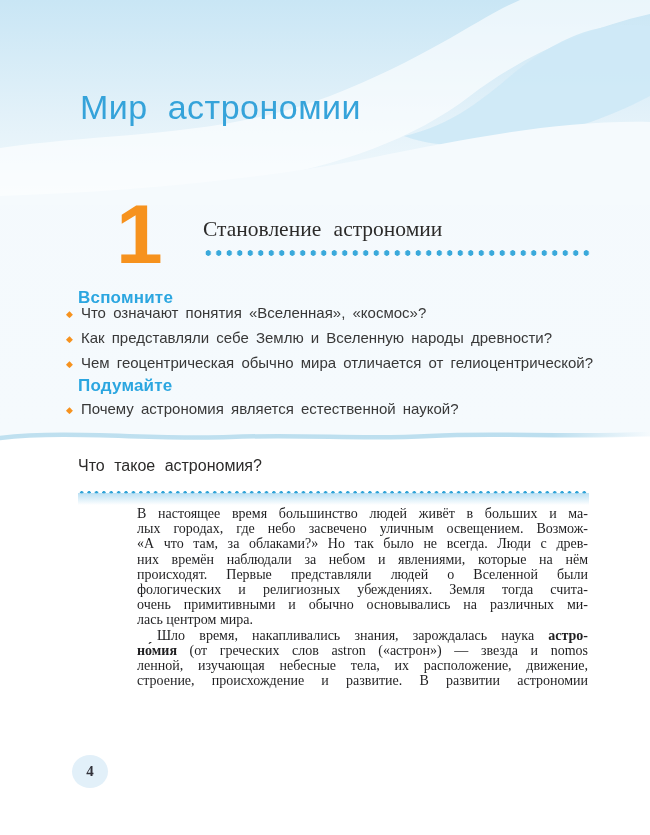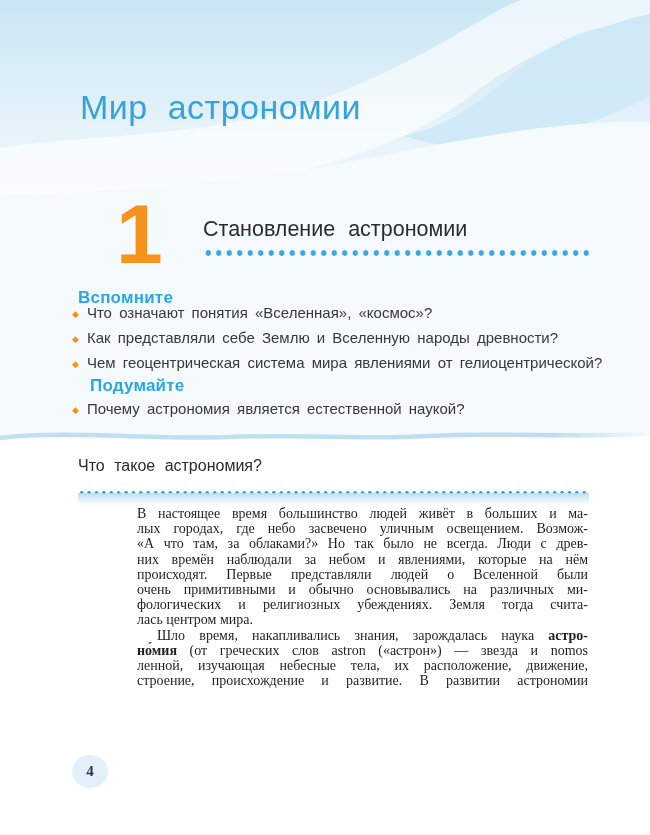--- a/index.html
+++ b/index.html
@@ -19,35 +19,35 @@
     position:absolute;left:80px;top:88px;
     font-size:34px;font-weight:normal;color:#35a3da;
     letter-spacing:.5px;word-spacing:10px;margin:0;
   }
   .chapter-num{
     position:absolute;left:116px;top:192px;
     font-size:84px;font-weight:800;color:#f6921e;line-height:1;
   }
   .chapter-title{
     position:absolute;left:203px;top:217px;margin:0;
-    font-size:21.5px;font-weight:normal;color:#2c2b2a;word-spacing:7px;
+    font-size:21.5px;font-weight:normal;color:#2c2b2a;word-spacing:7px;font-family:Liberation Serif, serif;
   }
   .dots-lg{
     position:absolute;left:203px;top:249px;width:388px;height:8px;
     background-image:radial-gradient(circle,#3aa9db 2.5px,rgba(58,169,219,0) 3px);
     background-size:10.5px 8px;background-repeat:repeat-x;background-position:0 50%;
   }
   .mini-heading{
     position:absolute;margin:0;
     font-size:17px;font-weight:bold;color:#2ba6e0;letter-spacing:.2px;
   }
   .h-remember{left:78px;top:288px;}
-  .h-think{left:78px;top:376px;margin-left:12px;}
+  .h-think{left:78px;top:376px;}
   ul.q-list{
-    position:absolute;left:72px;margin:0;padding:0;list-style:none;
+    position:absolute;left:66px;margin:0;padding:0;list-style:none;
   }
   .list-remember{top:301px;}
   .list-think{top:397px;}
   .q-item{
     line-height:23px;font-size:15px;color:#383838;word-spacing:3px;white-space:nowrap;
   }
   .diamond{
     display:inline-block;font-size:9px;color:#f6921e;
     vertical-align:1px;margin-right:8px;
   }
@@ -110,21 +110,21 @@
   <h1 class="banner-title">Мир астрономии</h1>
 
   <div class="chapter-num">1</div>
   <h2 class="chapter-title">Становление астрономии</h2>
   <div class="dots-lg"></div>
 
   <h3 class="mini-heading h-remember">Вспомните</h3>
   <ul class="q-list list-remember">
       <li class="q-item"><span class="diamond">◆</span><span>Что означают понятия «Вселенная», «космос»?</span></li>
       <li class="q-item"><span class="diamond">◆</span><span>Как представляли себе Землю и Вселенную народы древности?</span></li>
-      <li class="q-item"><span class="diamond">◆</span><span>Чем геоцентрическая система мира явлениями от гелиоцентрической?</span></li>
+      <li class="q-item"><span class="diamond">◆</span><span>Чем геоцентрическая обычно мира отличается от гелиоцентрической?</span></li>
     </ul>
 
   <h3 class="mini-heading h-think">Подумайте</h3>
   <ul class="q-list list-think">
       <li class="q-item"><span class="diamond">◆</span><span>Почему астрономия является естественной наукой?</span></li>
     </ul>
 
   <svg class="divider" width="650" height="20" viewBox="0 0 650 20" aria-hidden="true">
     <defs>
       <linearGradient id="dfade" x1="0" y1="0" x2="1" y2="0">
@@ -139,22 +139,22 @@
   <h4 class="section-heading">Что такое астрономия?</h4>
   <div class="dots-sm"></div>
   <div class="dots-band"></div>
 
   <div class="body-text">
       <div class="bodyline">В настоящее время большинство людей живёт в больших и ма-</div>
       <div class="bodyline">лых городах, где небо засвечено уличным освещением. Возмож-</div>
       <div class="bodyline">«А что там, за облаками?» Но так было не всегда. Люди с древ-</div>
       <div class="bodyline">них времён наблюдали за небом и явлениями, которые на нём</div>
       <div class="bodyline">происходят. Первые представляли людей о Вселенной были</div>
+      <div class="bodyline">фологических и религиозных убеждениях. Земля тогда счита-</div>
       <div class="bodyline">очень примитивными и обычно основывались на различных ми-</div>
-      <div class="bodyline">фологических и религиозных убеждениях. Земля тогда счита-</div>
       <div class="bodyline endline">лась центром мира.</div>
       <div class="bodyline indent">Шло время, накапливались знания, зарождалась наука <b>астро-</b></div>
       <div class="bodyline"><b>но́мия</b> (от греческих слов astron («астрон») — звезда и nomos</div>
       <div class="bodyline">ленной, изучающая небесные тела, их расположение, движение,</div>
       <div class="bodyline">строение, происхождение и развитие. В развитии астрономии</div>
     </div>
 
   <div class="page-badge">
     <span class="page-num">4</span>
   </div>

